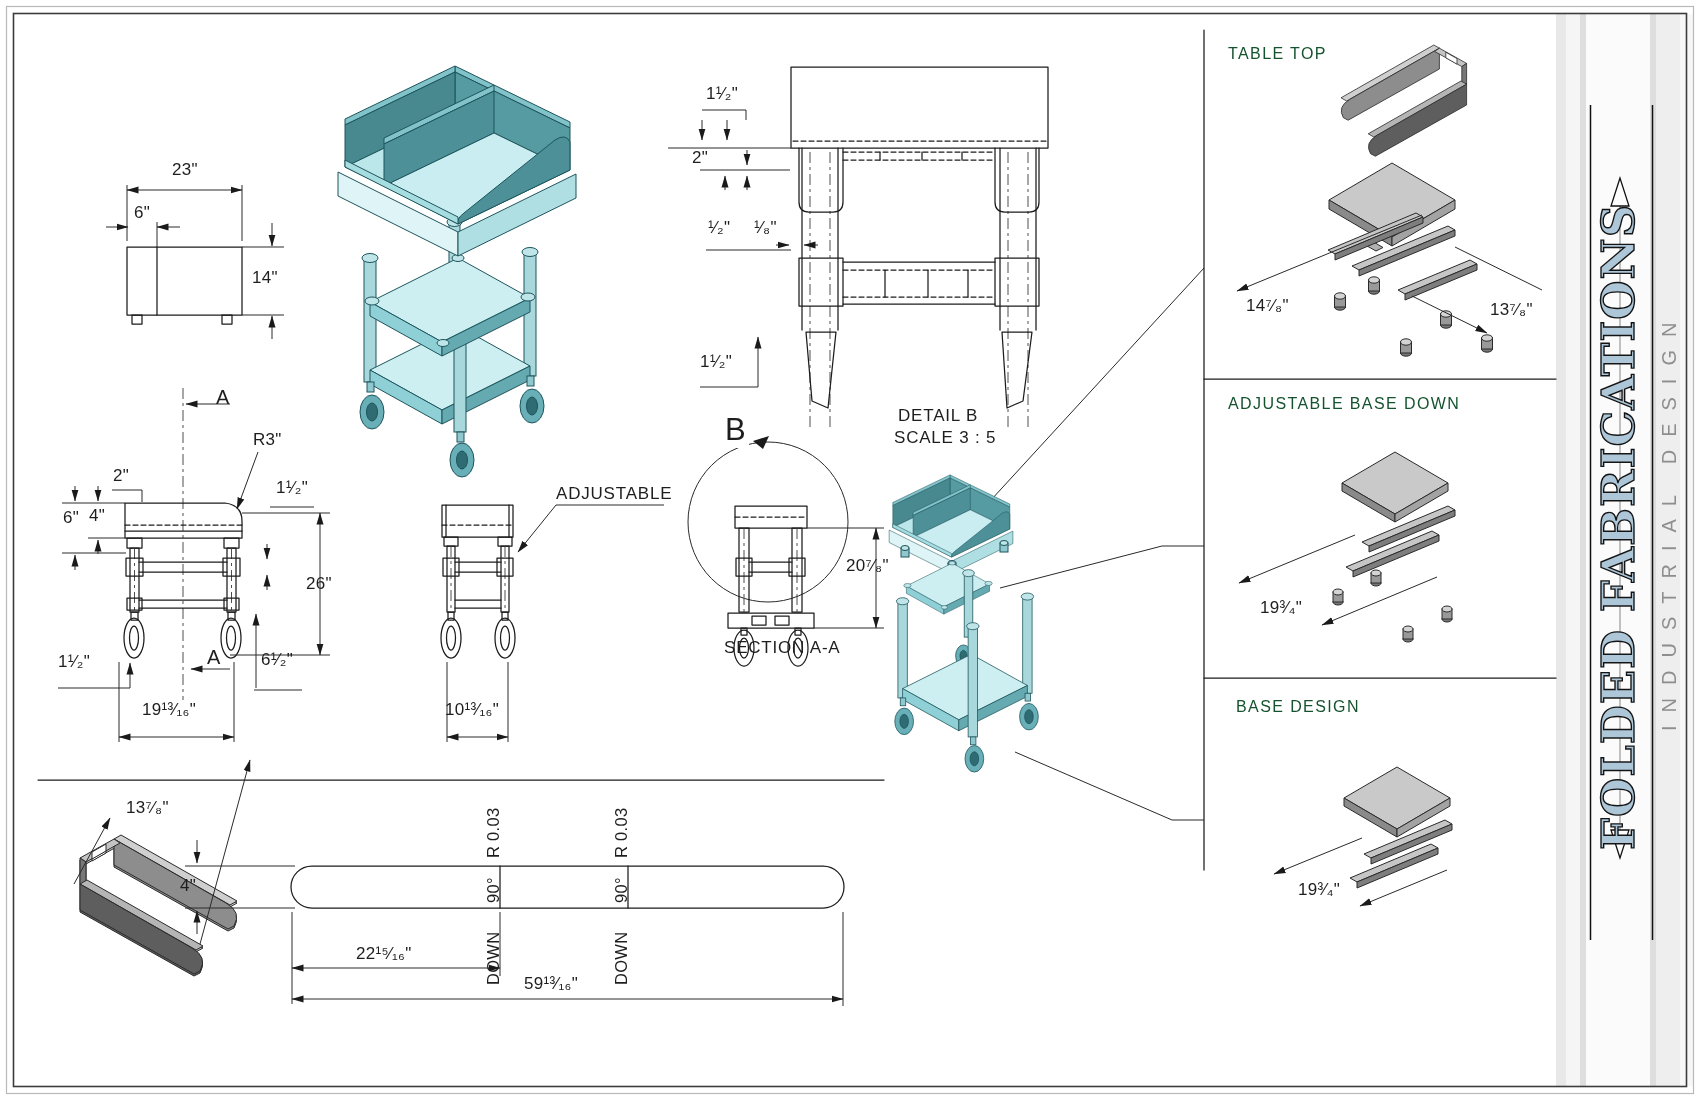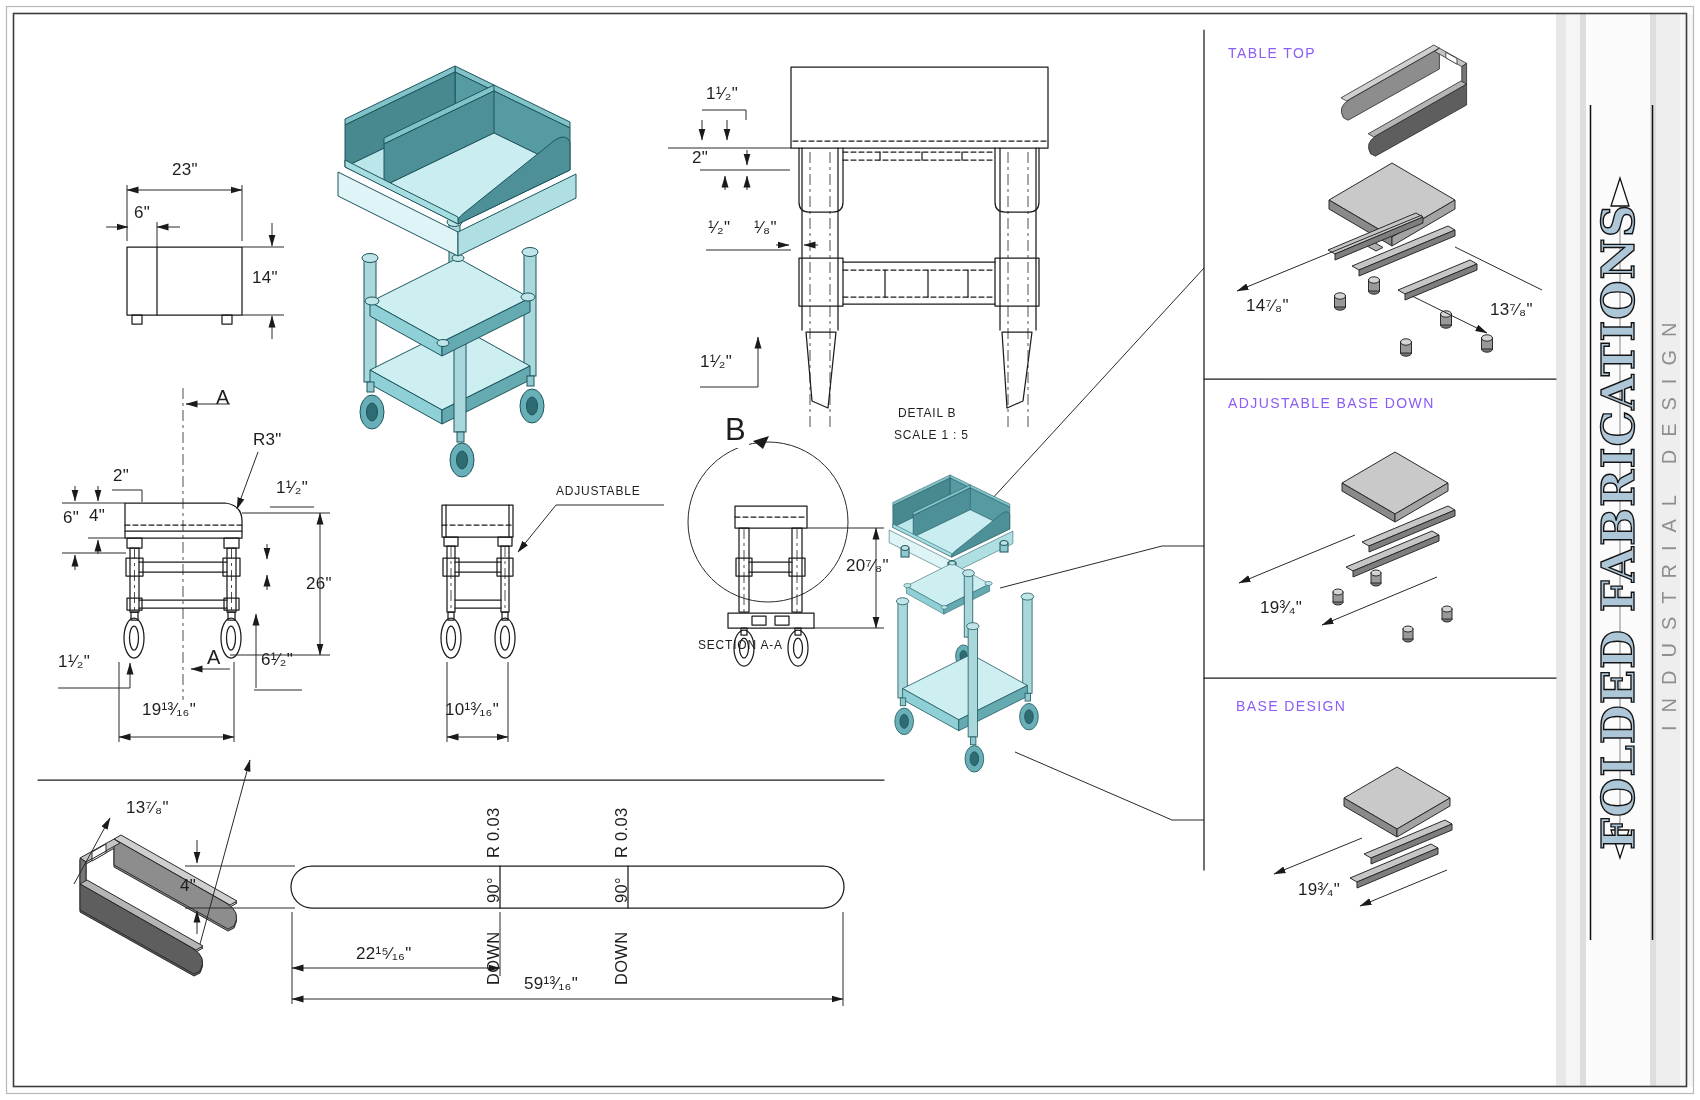--- a/index.html
+++ b/index.html
@@ -1,22 +1,22 @@
 <!DOCTYPE html>
 <html><head>
 <meta charset="utf-8">
 <style>
   html,body{margin:0;padding:0;background:#fff}
   #sheet{position:relative;width:1700px;height:1100px;background:#fff;overflow:hidden;
          font-family:"Liberation Sans",sans-serif}
   svg{position:absolute;left:0;top:0}
   .lbl{position:absolute;font:17px "Liberation Sans",sans-serif;color:#1e1e1e;white-space:nowrap;letter-spacing:.3px}
-  .ttl{font-size:14px;letter-spacing:1.4px;color:#8b5cf6}
+  .ttl{font-size:16px;letter-spacing:1.4px;color:#14532d}
   .bigB{font-size:31px;background:#fff;padding:0 3px}
-  .cap{font-size:12px;letter-spacing:.8px}
+  .cap{font-size:17px;letter-spacing:.8px}
   .rot{transform:rotate(-90deg);transform-origin:0 0;font-size:16.5px}
   #banner{position:absolute;top:14px;left:1556px;width:138px;height:1072px;
     background:linear-gradient(90deg,#e8e8e8 0px,#e8e8e8 10px,#f5f5f5 10px,#f5f5f5 24px,#dedede 24px,#dedede 30px,#fbfbfb 30px,#fbfbfb 94px,#dedede 94px,#dedede 100px,#eeeeee 100px,#eeeeee 124px,#f7f7f7 124px,#f7f7f7 138px)}
   #logo{position:absolute;left:1592px;top:205px;width:56px;height:645px;
     writing-mode:vertical-rl;transform:rotate(180deg);text-align:center;
     font-family:"DejaVu Serif",serif;font-weight:bold;font-size:45px;letter-spacing:1px;
     color:#adc6d8;-webkit-text-stroke:1.4px #141414;white-space:nowrap}
   #tagline{position:absolute;left:1658px;top:190px;width:30px;height:660px;
     writing-mode:vertical-rl;transform:rotate(180deg);text-align:center;
     font-size:20px;letter-spacing:13px;color:#8e8e8e;white-space:nowrap}
@@ -434,29 +434,29 @@
   <div class="lbl" style="left:306px;top:574px">26"</div>
   <div class="lbl" style="left:58px;top:652px">1¹⁄₂"</div>
   <div class="lbl" style="left:261px;top:650px">6¹⁄₂"</div>
   <div class="lbl" style="left:142px;top:700px">19¹³⁄₁₆"</div>
 
   <div class="lbl cap" style="left:556px;top:484px">ADJUSTABLE</div>
   <div class="lbl" style="left:445px;top:700px">10¹³⁄₁₆"</div>
 
   <div class="lbl bigB" style="left:722px;top:412px">B</div>
   <div class="lbl" style="left:846px;top:556px">20⁷⁄₈"</div>
-  <div class="lbl cap" style="left:698px;top:638px">SECTION A-A</div>
+  <div class="lbl cap" style="left:724px;top:638px">SECTION A-A</div>
 
   <div class="lbl" style="left:706px;top:84px">1¹⁄₂"</div>
   <div class="lbl" style="left:692px;top:148px">2"</div>
   <div class="lbl" style="left:708px;top:218px">¹⁄₂"</div>
   <div class="lbl" style="left:754px;top:218px">¹⁄₈"</div>
   <div class="lbl" style="left:700px;top:352px">1¹⁄₂"</div>
   <div class="lbl cap" style="left:898px;top:406px">DETAIL B</div>
-  <div class="lbl cap" style="left:894px;top:428px">SCALE 1 : 5</div>
+  <div class="lbl cap" style="left:894px;top:428px">SCALE 3 : 5</div>
 
   <div class="lbl" style="left:126px;top:798px">13⁷⁄₈"</div>
   <div class="lbl" style="left:180px;top:876px">4"</div>
   <div class="lbl rot" style="left:484px;top:985px">DOWN</div>
   <div class="lbl rot" style="left:484px;top:903px">90°</div>
   <div class="lbl rot" style="left:484px;top:858px">R 0.03</div>
   <div class="lbl rot" style="left:612px;top:985px">DOWN</div>
   <div class="lbl rot" style="left:612px;top:903px">90°</div>
   <div class="lbl rot" style="left:612px;top:858px">R 0.03</div>
   <div class="lbl" style="left:356px;top:944px">22¹⁵⁄₁₆"</div>

